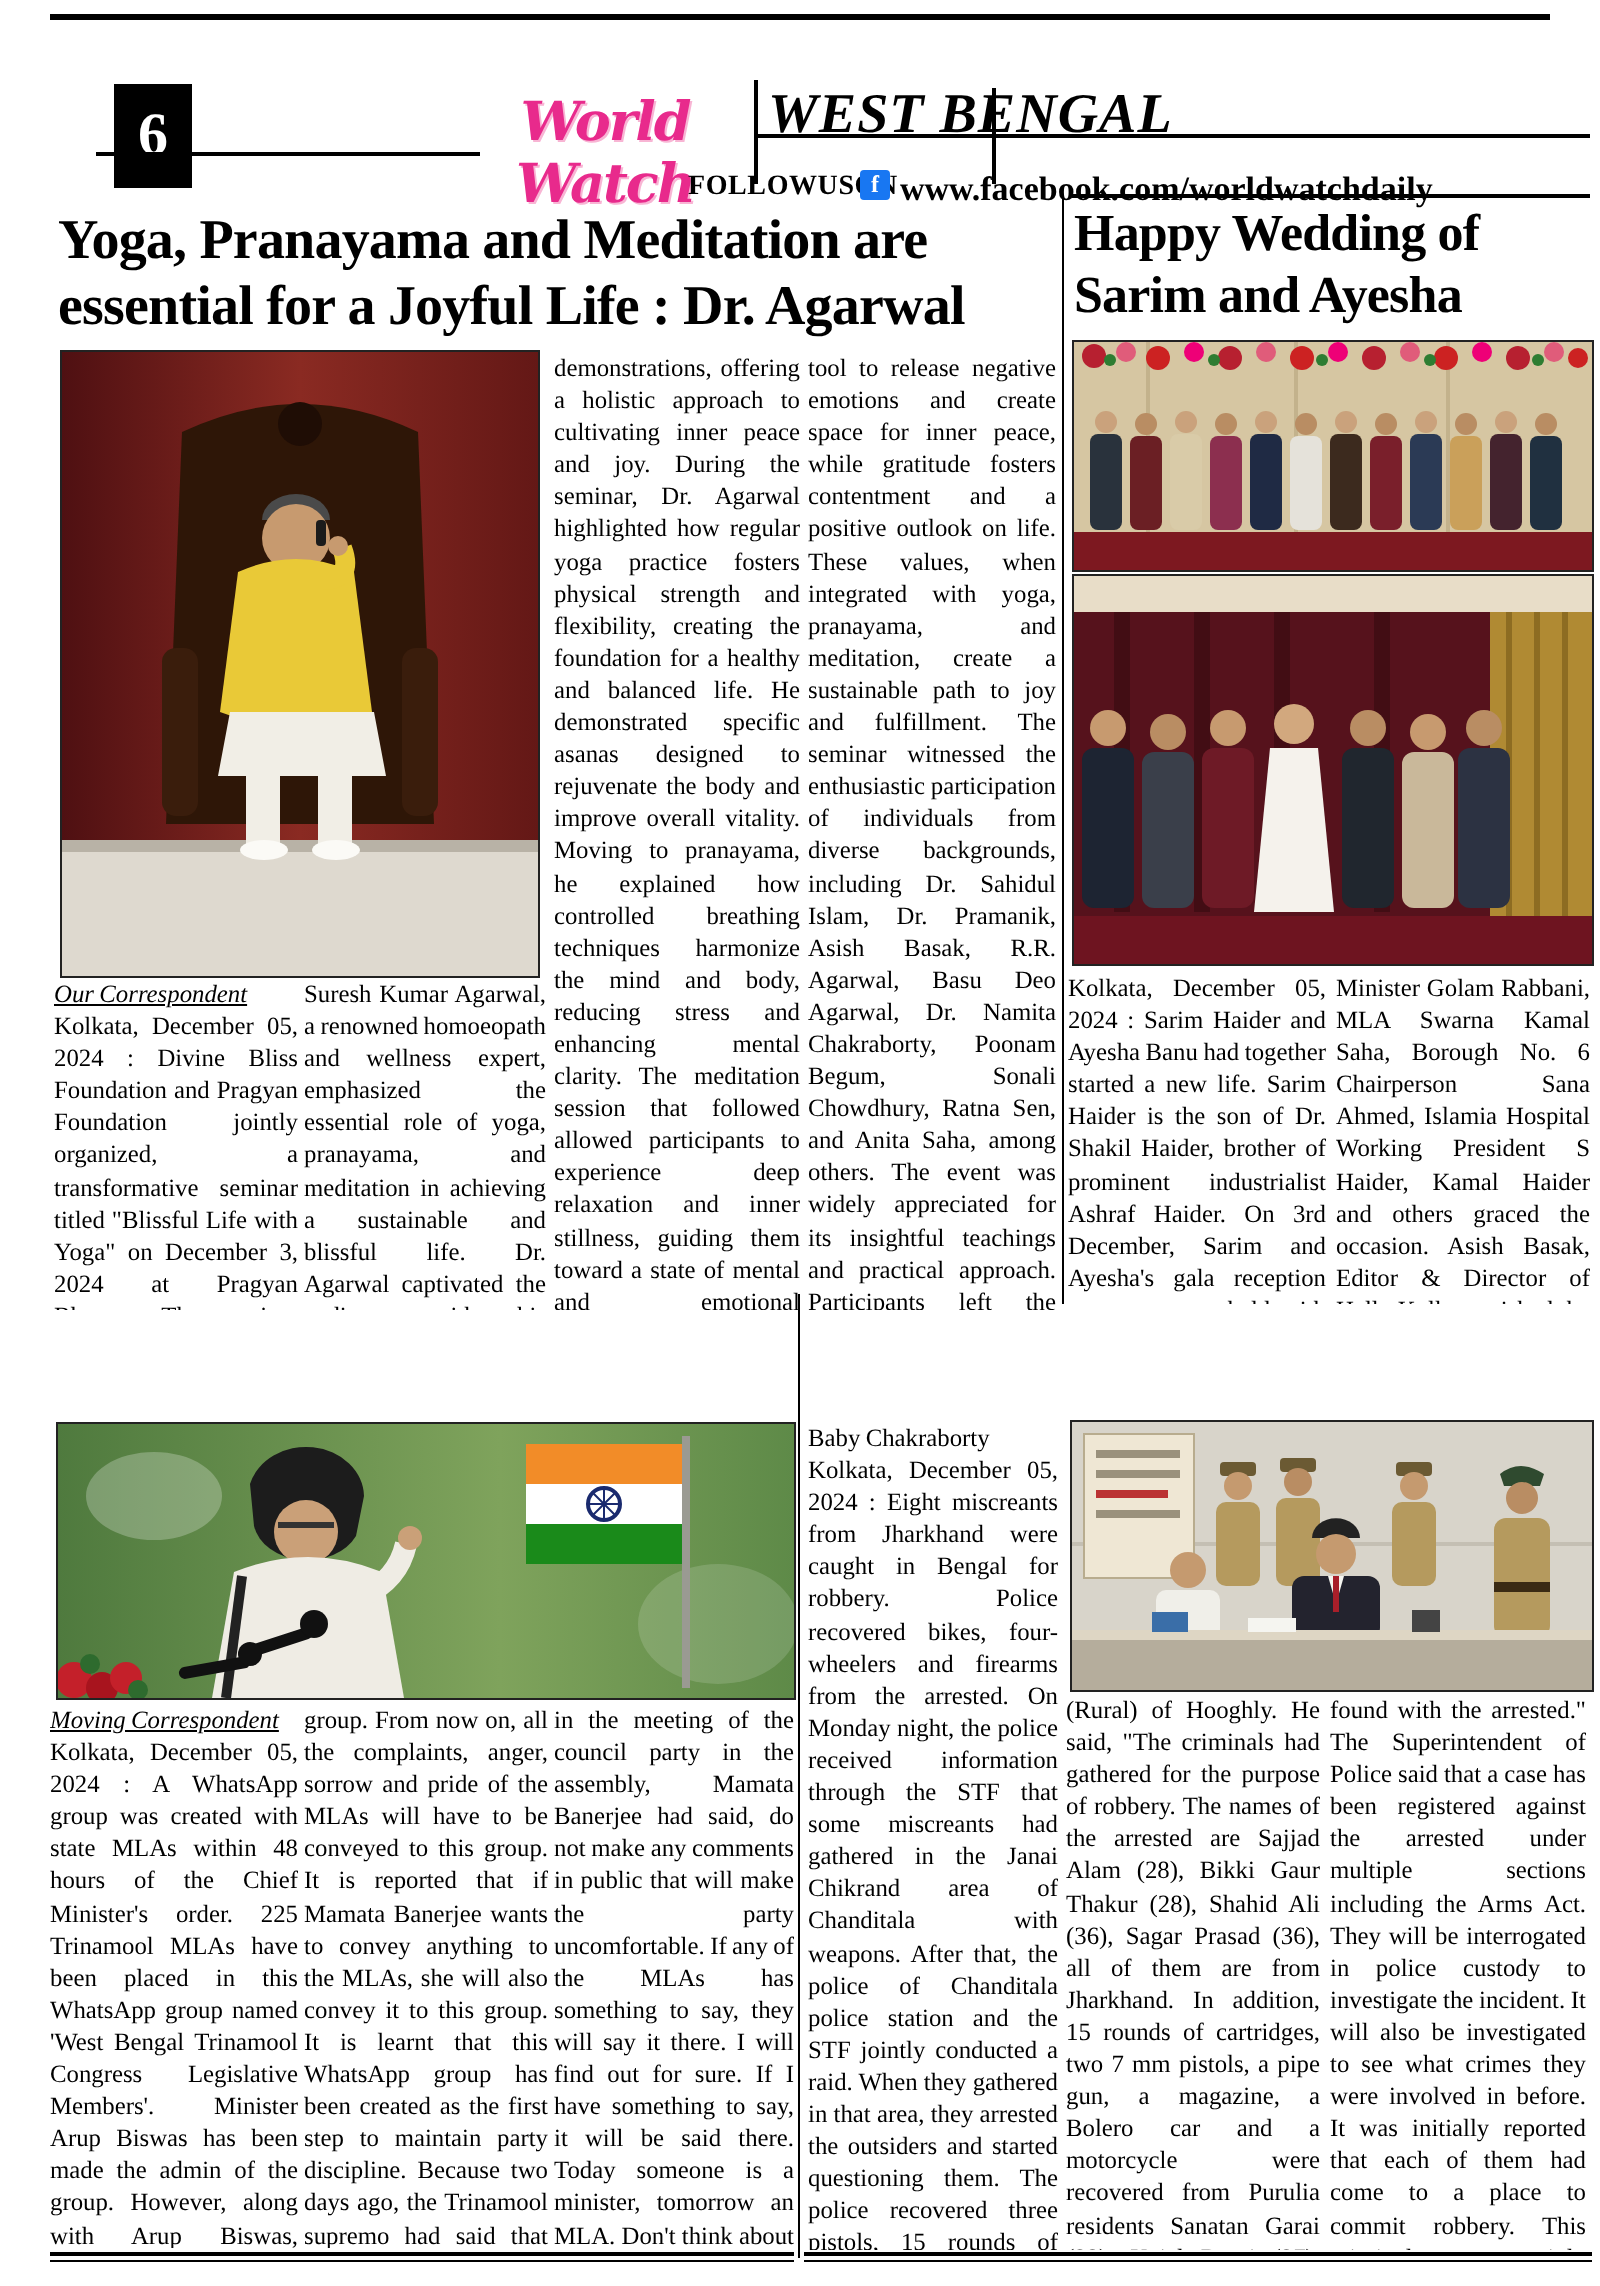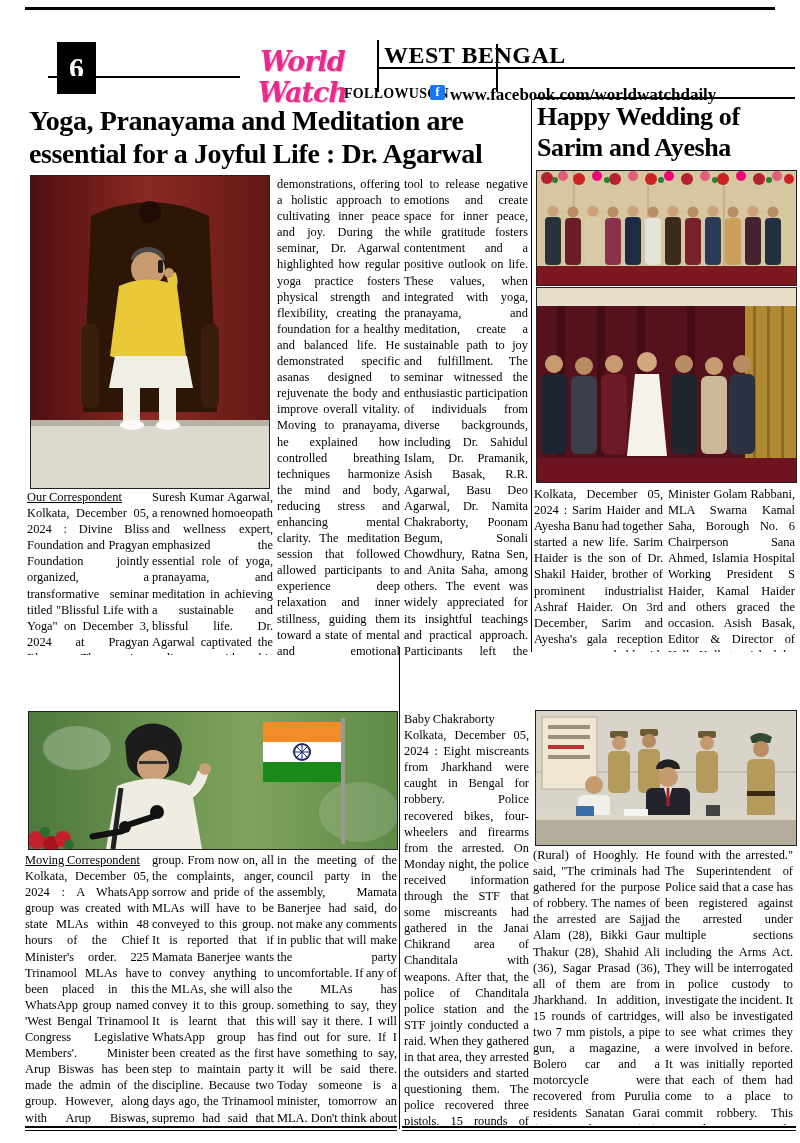--- a/index.html
+++ b/index.html
@@ -5,32 +5,32 @@
   html,body{margin:0;padding:0;background:#fff;}
   .page{position:relative;width:800px;height:1143px;background:#fff;color:#000;
         font-family:"Liberation Serif",serif;overflow:hidden;}
   .abs{position:absolute;}
   .rule{background:#000;}
   .numbox{background:#000;color:#fff;display:flex;align-items:center;justify-content:center;
           font-size:30px;font-weight:bold;}
   .logo{color:#e82a8c;font-style:italic;font-weight:bold;font-size:27px;
         font-family:"DejaVu Serif",serif;text-align:center;letter-spacing:-1px;
         text-shadow:1px 1px 0 #f8b5d4;}
-  .edition{font-size:24px;font-weight:bold;letter-spacing:.5px;}
+  .edition{font-size:28px;font-weight:bold;letter-spacing:.5px;font-style:italic;}
   .dateline{font-size:13.5px;font-weight:bold;}
   .followrow{font-size:14px;font-weight:bold;letter-spacing:.3px;}
   .fbicon{background:#1877f2;color:#fff;width:15px;height:15px;border-radius:2px;
           display:flex;align-items:center;justify-content:center;font-size:12px;
           font-weight:bold;font-family:"Liberation Serif",serif;}
   .fburl{font-size:17px;font-weight:bold;}
   .headline{font-weight:bold;text-align:left;line-height:33px;font-size:28px;letter-spacing:-.4px;}
   .headline.sm{font-size:26px;line-height:31px;}
   .bodycol{font-size:12.4px;line-height:16.1px;text-align:justify;overflow:hidden;
            word-spacing:-.4px;hyphens:auto;}
-  .byline{text-decoration:underline;}
+  .byline{text-decoration:underline;font-style:italic;}
   .byline-plain{text-decoration:none;font-family:Liberation Serif, serif;}
   .photo{border:1px solid #222;overflow:hidden;background:#888;}
   .photo svg{display:block;width:100%;height:100%;}
 </style>
 </head>
 <body>
 
 <div class="page">
 
   <div class="abs rule" style="left:25px;top:7px;width:750px;height:3px"></div>

